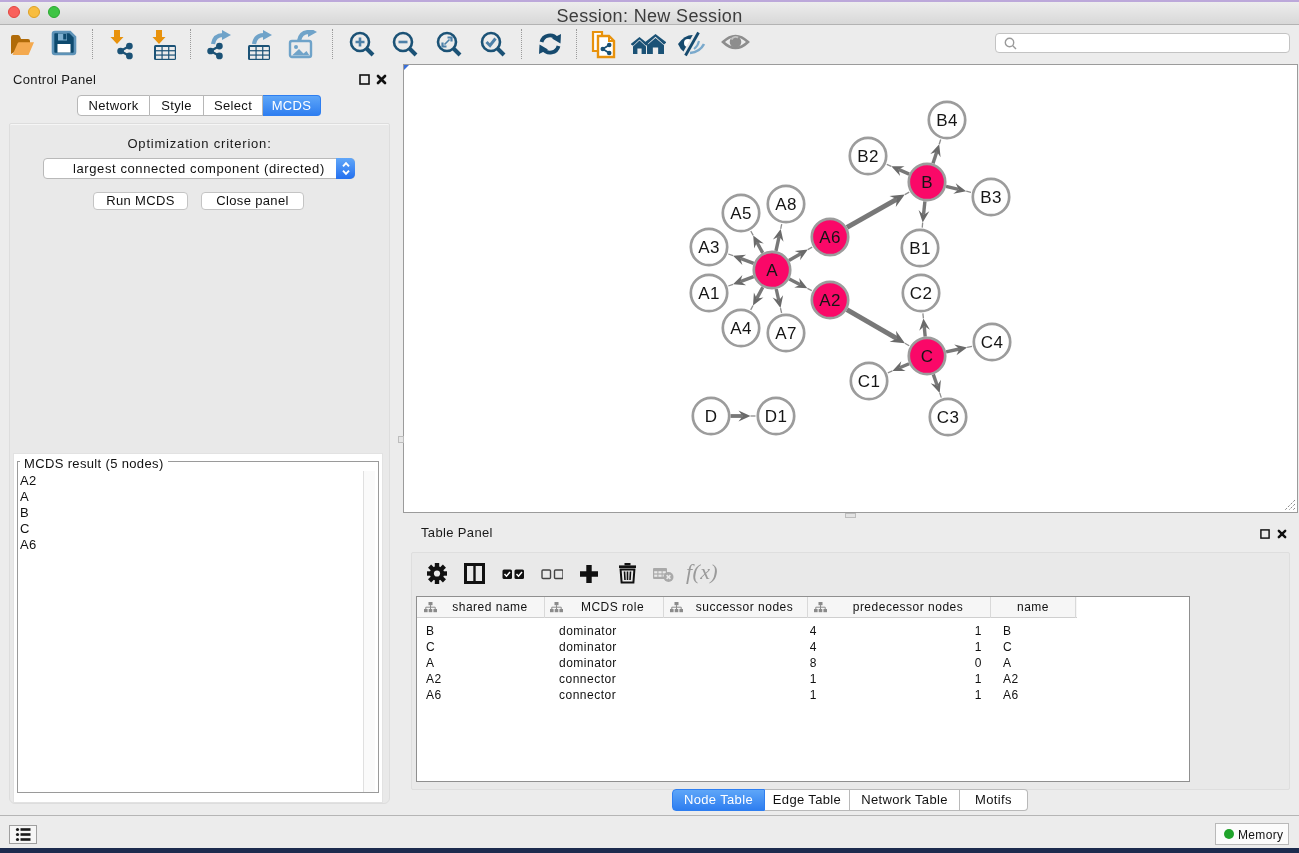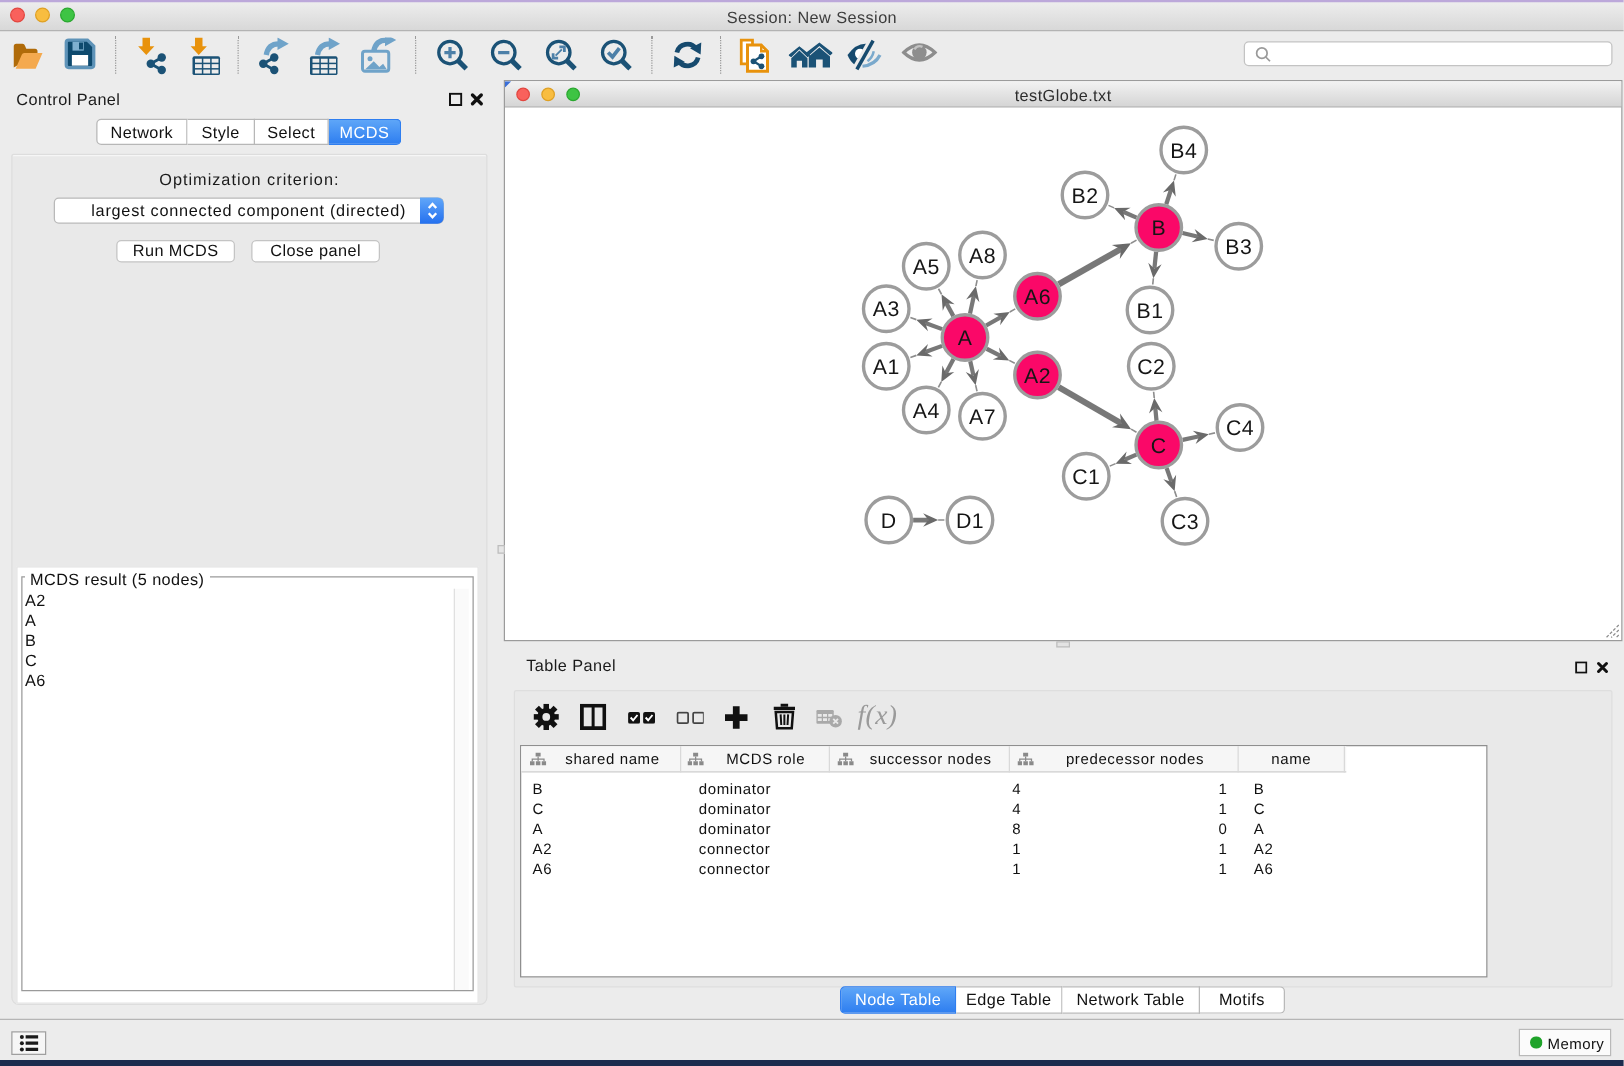--- a/index.html
+++ b/index.html
@@ -5,21 +5,21 @@
   * { margin:0; padding:0; box-sizing:border-box; }
   html,body { width:1299px; height:853px; overflow:hidden; }
   body { font-family:"Liberation Sans", sans-serif; background:#ececec; position:relative; letter-spacing:0.35px; }
   .abs { position:absolute; }
   .deskTop { left:0; top:0; width:1299px; height:2px; background:#bca8da; }
   .deskBot { left:0; top:848px; width:1299px; height:5px; background:#1c2b4e; }
   
   .titlebar { left:0; top:2px; width:1299px; height:23px;
     background:linear-gradient(#ededed,#d8d8d8); border-bottom:1px solid #b3b3b3; }
   .tl { position:absolute; width:12px; height:12px; border-radius:50%; top:4px; }
-  .title { position:absolute; width:100%; text-align:center; top:4px; font-size:13px; color:#3c3c3c; }
+  .title { position:absolute; width:100%; text-align:center; top:4px; font-size:18px; color:#3c3c3c; }
   
   .toolbar { left:0; top:26px; width:1299px; height:36px; background:#ececec; }
   .sep { position:absolute; top:3px; height:30px; width:0; border-left:1px dotted #9a9a9a; }
   .ticon { position:absolute; top:4px; }
   .search { position:absolute; left:995px; top:7px; width:295px; height:20px; background:#fff;
     border:1px solid #c3c3c3; border-radius:4px; }
   
   .cpHead { left:13px; top:72px; font-size:13px; color:#1a1a1a; }
   .winbtn { position:absolute; font-size:13px; color:#111; font-weight:bold; }
   .tabbar { left:77px; top:95px; height:21px; }
@@ -242,26 +242,20 @@
 </div>
 <div class="btn" style="left:93px;top:192px;width:95px;">Run MCDS</div>
 <div class="btn" style="left:201px;top:192px;width:103px;">Close panel</div>
 <div class="abs resultPanel"></div>
 <div class="abs fieldset"></div>
 <div class="abs legend">MCDS result (5 nodes)</div>
 <div class="abs mscroll"></div>
 <div class="abs mlist">A2<br>A<br>B<br>C<br>A6</div>
 
 <div class="abs netwin">
-  <div class="nettitle">
-    <div class="tl" style="left:9px;top:5px;width:11px;height:11px;background:#f9615c;border:1px solid #e2463f;"></div>
-    <div class="tl" style="left:29px;top:5px;width:11px;height:11px;background:#f8bd40;border:1px solid #dfa023;"></div>
-    <div class="tl" style="left:49px;top:5px;width:11px;height:11px;background:#3ec444;border:1px solid #2aa82f;"></div>
-    <div class="nettext">testGlobe.txt</div>
-  </div>
   <svg width="5" height="5" style="position:absolute;left:0;top:0" viewBox="0 0 5 5">
       <path d="M0 0 L5 0 L0 5 Z" fill="#3a6fd8"></path>
     </svg>
   <svg class="grip" viewBox="0 0 12 12">
       <path d="M11 1 L1 11 M11 5 L5 11 M11 9 L9 11" stroke="#8a8a8a" stroke-width="1" stroke-dasharray="2.4 1.4" fill="none"></path>
     </svg>
 </div>
 <svg class="abs" style="left:403px;top:86px;" width="895" height="427" viewBox="0 0 895 427" font-family="Liberation Sans, sans-serif">
 <line x1="359.7" y1="166.9" x2="353.9" y2="156.3" stroke="#787878" stroke-width="3.4"></line>
 <line x1="350.2" y1="149.4" x2="347.8" y2="145.0" stroke="#8d8d8d" stroke-width="1.3"></line>

